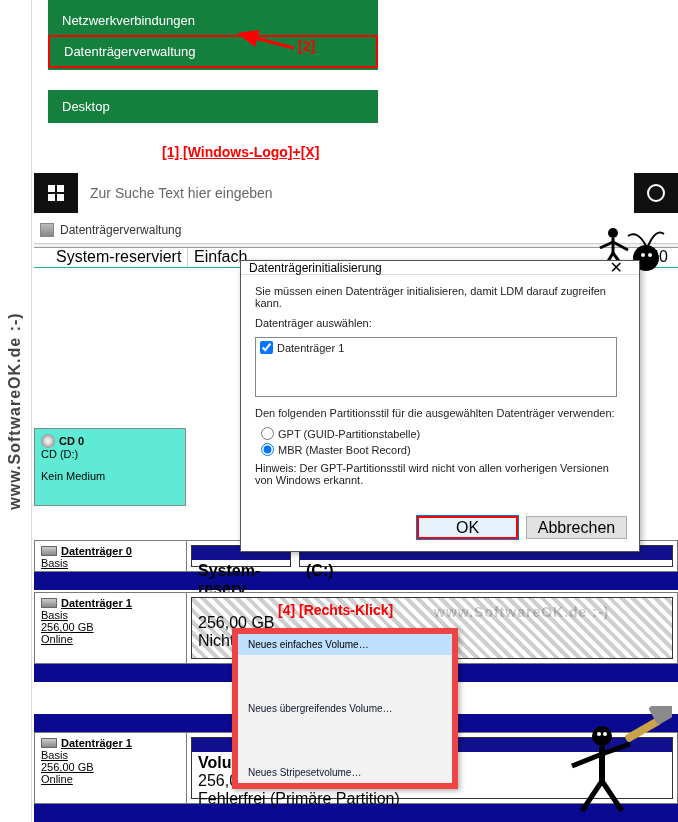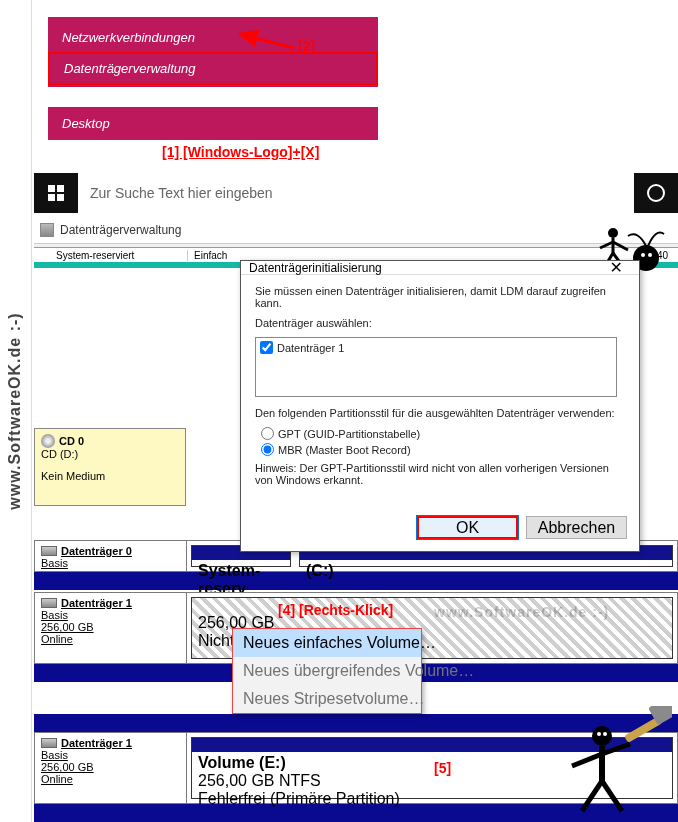--- a/index.html
+++ b/index.html
@@ -5,21 +5,21 @@
   * { box-sizing: border-box; margin: 0; padding: 0; font-family: "Segoe UI", Tahoma, sans-serif; }
   body { width: 678px; height: 822px; background: #fff; position: relative; overflow: hidden; font-size: 12px; }
 
   
   .left-watermark { position: absolute; left: -2px; top: 0; bottom: 0; width: 34px; background: #fff; display: flex; align-items: center; justify-content: center; border-right: 1px solid #ddd; z-index: 5; }
   .left-watermark span { transform: rotate(-90deg); white-space: nowrap; font-size: 16px; color: #444; font-weight: bold; letter-spacing: 1px; }
 
   .stage { position: absolute; left: 34px; top: 0; right: 0; bottom: 0; background: #fff; }
 
   
-  .winx-menu { position: absolute; top: 17px; left: 14px; width: 330px; background: #be185d; color: #fff; padding: 6px 0 2px 0; font-style: italic; }
+  .winx-menu { position: absolute; top: 0; left: 14px; width: 330px; background: #15803d; color: #fff; padding: 6px 0 2px 0; }
   .winx-menu .item { padding: 7px 14px; font-size: 13px; }
   .winx-menu .highlight { border: 2px solid #ff0000; }
   .winx-menu .gap { height: 20px; background: #fff; margin: 2px 0; }
   .winx-menu .row-sub { display: flex; justify-content: space-between; align-items: center; padding: 7px 14px; font-size: 13px; }
   .chev { font-size: 11px; color: #ccc; }
 
   .annot { position: absolute; color: #ff0000; font-weight: bold; font-size: 14px; pointer-events: none; }
   .arrow-svg { position: absolute; pointer-events: none; }
 
   
@@ -30,29 +30,29 @@
   .cortana { width: 44px; background: #101010; display: flex; align-items: center; justify-content: center; }
   .cortana-ring { width: 18px; height: 18px; border: 2px solid #fff; border-radius: 50%; }
 
   
   .dm-window { position: absolute; top: 216px; left: 0; right: 0; height: 290px; background: #fff; }
   .dm-title { height: 28px; background: #fff; border-bottom: 1px solid #ccc; display: flex; align-items: center; padding: 0 6px; gap: 6px; font-size: 12px; color: #333; }
   .dm-icon { width: 14px; height: 14px; background: linear-gradient(#bbb,#888); border: 1px solid #888; }
 
   .dm-toolbar { height: 4px; border-bottom: 1px solid #999; background: #f0f0f0; }
 
-  .dm-top-row { display: flex; height: 20px; border-bottom: 6px solid #14b8a6; font-size: 10px; align-items: center; }
+  .dm-top-row { display: flex; height: 20px; border-bottom: 1px solid #14b8a6; font-size: 16px; }
   .dm-top-row .cell1 { width: 154px; padding-left: 22px; border-right: 1px solid #ccc; }
   .dm-top-row .cell2 { padding-left: 6px; }
   .dm-top-row .cellr { margin-left: auto; padding-right: 10px; width: 38px; text-align: right; }
 
   .dm-body { position: relative; height: 236px; }
 
   
-  .cd-panel { position: absolute; left: 0; top: 160px; width: 152px; height: 78px; border: 1px solid #888; background: #fef9c3; padding: 5px 6px; font-size: 11px; }
+  .cd-panel { position: absolute; left: 0; top: 160px; width: 152px; height: 78px; border: 1px solid #888; background: #5eead4; padding: 5px 6px; font-size: 11px; }
   .cd-panel .hd { display: flex; align-items: center; gap: 4px; font-weight: bold; }
   .cd-icon { width: 14px; height: 14px; border-radius: 50%; background: radial-gradient(circle,#eee 20%,#aaa 60%,#777); }
 
   
   .dialog { position: absolute; left: 206px; top: 260px; width: 400px; background: #fff; border: 1px solid #555; box-shadow: 2px 2px 6px rgba(0,0,0,.3); z-index: 20; }
   .dialog .titlebar { height: 14px; display: flex; align-items: center; padding: 0 8px; font-size: 12px; border-bottom: 1px solid #ddd; }
   .dialog .titlebar .x { margin-left: auto; font-size: 16px; padding: 0 8px; }
   .dialog .content { padding: 10px 22px 12px 14px; font-size: 11px; color: #222; }
   .dialog .content p { margin-bottom: 8px; }
   .listbox { border: 1px solid #888; height: 60px; padding: 3px 4px; margin-bottom: 10px; background: #fff; }
@@ -69,24 +69,24 @@
   .disk-left { width: 152px; border-right: 1px solid #7a7a7a; padding: 4px 6px; font-size: 11px; text-decoration: underline; }
   .disk-left .hd { display: flex; align-items: center; gap: 4px; font-weight: bold; }
   .drv-icon { width: 16px; height: 10px; background: linear-gradient(#ccc,#888); border: 1px solid #666; }
   .disk-right { flex: 1; display: flex; }
   .part { border: 1px solid #333; margin: 4px; position: relative; flex: 1; }
   .part .cap { background: #11118f; height: 14px; }
   .part .hatch { background: repeating-linear-gradient(45deg,#cfcfcf 0 4px,#fff 4px 8px); }
   .part .txt { position: absolute; top: 16px; left: 6px; font-size: 16px; }
   .blue-band { height: 18px; background: #0a0a90; }
 
-  .ctx-menu { position: absolute; background: #f2f2f2; border: 1px solid #ef4444; width: 190px; font-size: 16px; box-shadow: 2px 2px 5px rgba(0,0,0,.3); z-index: 30; }
+  .ctx-menu { position: absolute; background: #f2f2f2; border: 6px solid #ef4444; width: 226px; font-size: 10px; box-shadow: 2px 2px 5px rgba(0,0,0,.3); z-index: 30; }
   .ctx-menu .mi { padding: 5px 10px; white-space: nowrap; }
   .ctx-menu .mi.sel { background: #bfdfff; }
-  .ctx-menu .mi.dis { color: #737373; }
+  .ctx-menu .mi.dis { color: #0f172a; margin-top: 43px; }
 
   .wm-faint { position: absolute; color: rgba(0,0,0,.2); font-size: 14px; font-weight: bold; letter-spacing: 1px; pointer-events: none; }
 
   .hammer-guy { position: absolute; right: 6px; bottom: 6px; width: 120px; height: 110px; }
   .bug-guy { position: absolute; right: 10px; top: 218px; width: 70px; height: 60px; }
 
   input[type=checkbox], input[type=radio] { margin: 0; }
 </style>
 </head>
 <body>

